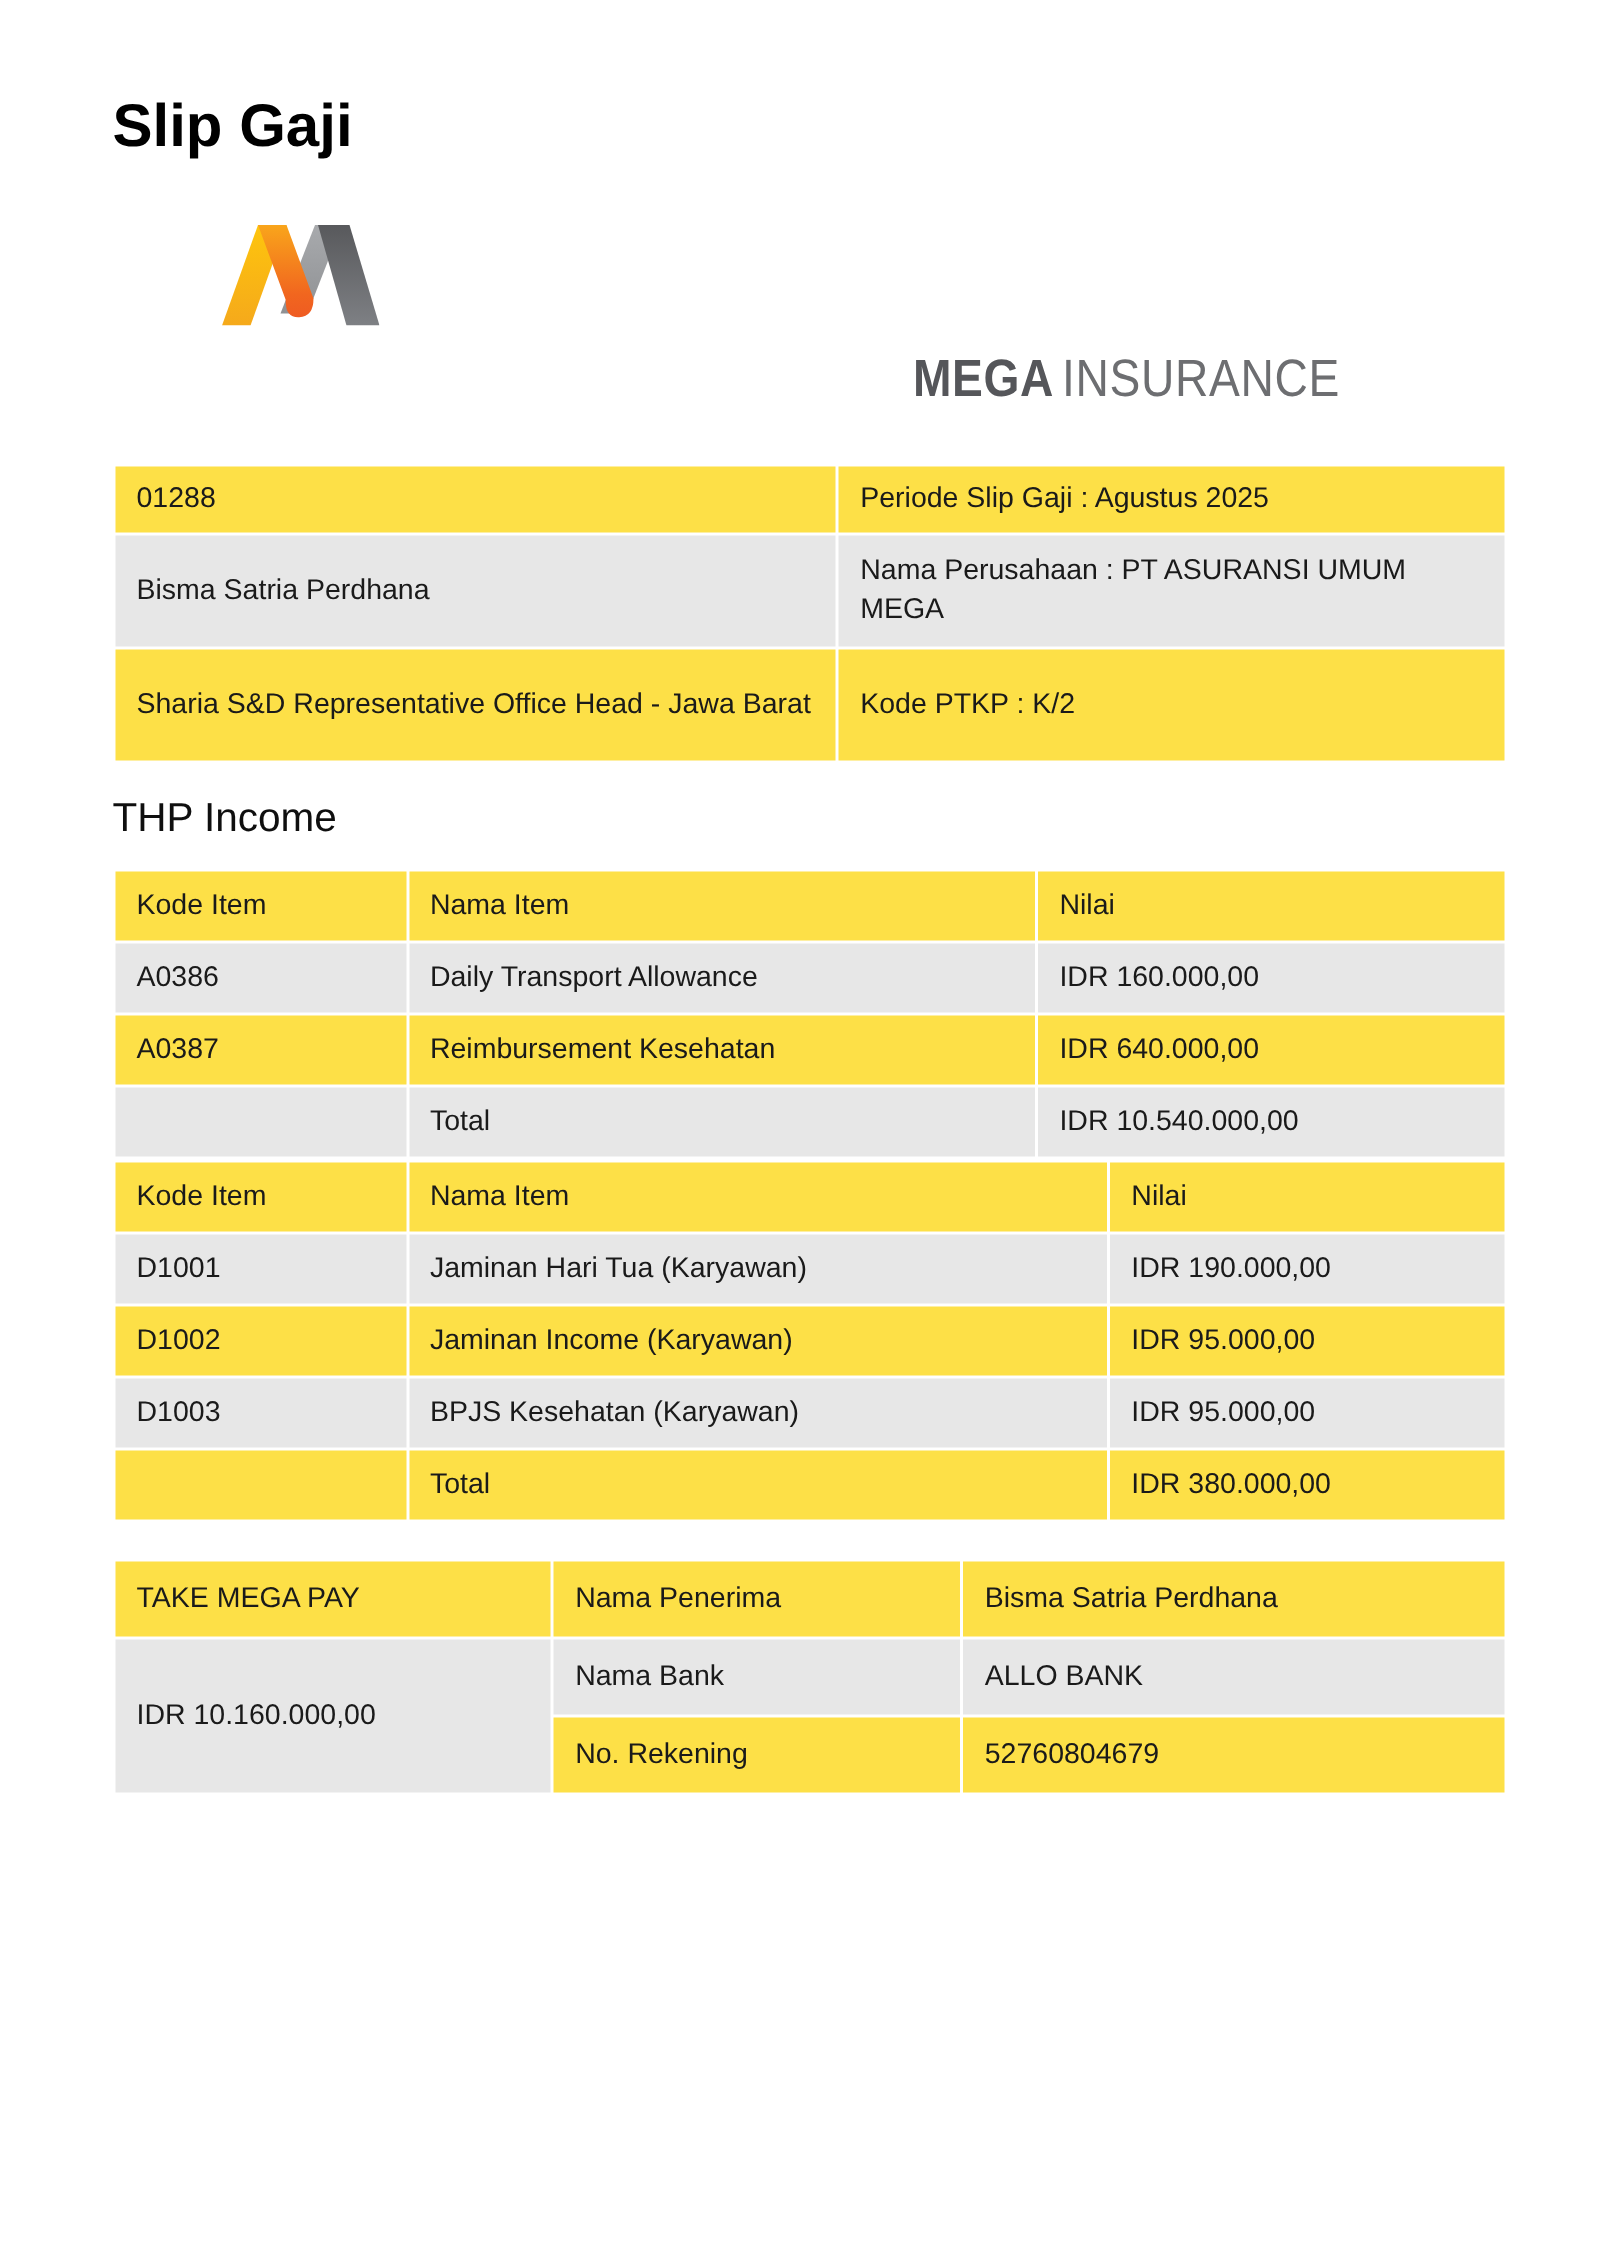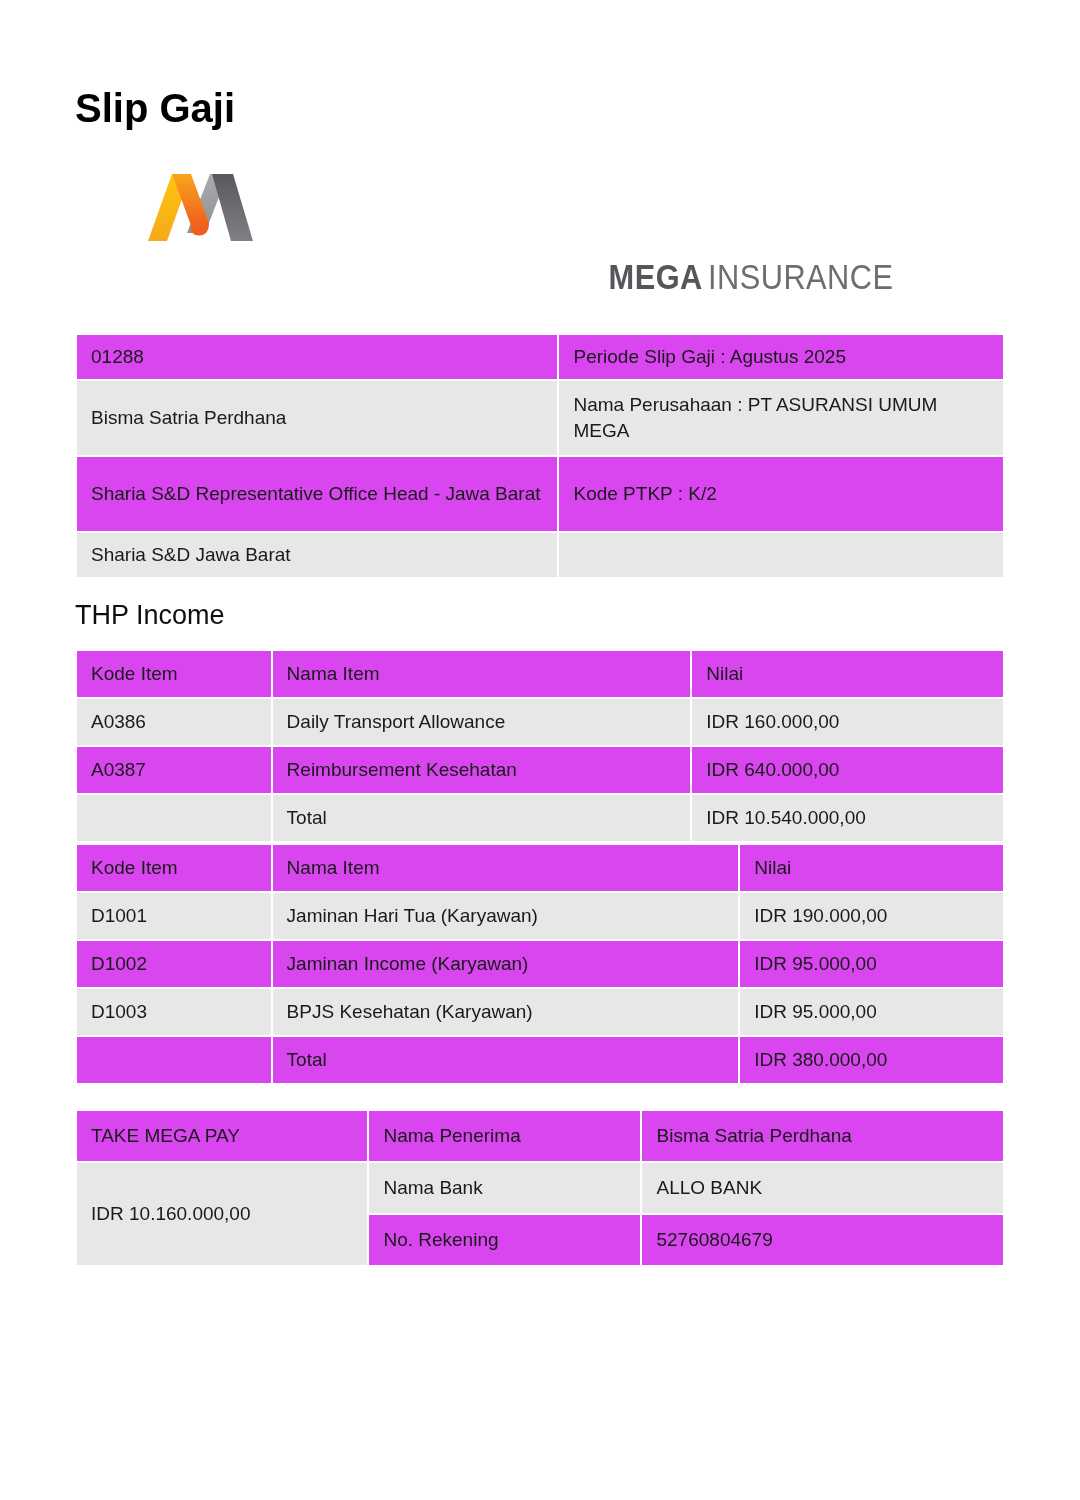--- a/index.html
+++ b/index.html
@@ -3,21 +3,21 @@
 <meta charset="utf-8">
 <style>
   * { box-sizing: border-box; }
   html, body { margin: 0; padding: 0; }
   body {
     width: 1080px; height: 1500px;
     background: #ffffff;
     font-family: "Liberation Sans", sans-serif;
     color: #1a1a1a;
   }
-  .page { padding: 84px 75px 0 75px; }
+  .page { padding: 60px 75px 0 75px; }
 
   h1.title {
     margin: 0; font-size: 40px; line-height: 48px;
     font-weight: bold; color: #000;
   }
 
   
   .logo-block { margin-top: 42px; text-align: right; }
   .logo-m { margin-left: 73px; display: block; }
   .brand {
@@ -37,21 +37,21 @@
   }
   table.slip td, table.slip th {
     padding: 0 14px;
     font-size: 19px;
     line-height: 26px;
     vertical-align: middle;
     text-align: left;
     font-weight: normal;
     overflow: hidden;
   }
-  .r-light { background: #d946ef; }
+  .r-light { background: #fde047; }
   .r-gray  { background: #e7e7e7; }
   .b { font-weight: bold; }
 
   .rh-44 { height: 44px; }
   .rh-74 { height: 74px; }
   .rh-46 { height: 46px; }
   .rh-50 { height: 50px; }
 
   .tbl-info { margin-top: 38px; }
 
@@ -111,24 +111,20 @@
       <td class="r-light b rh-44">Periode Slip Gaji : Agustus 2025</td>
     </tr>
     <tr>
       <td class="r-gray rh-74">Bisma Satria Perdhana</td>
       <td class="r-gray rh-74">Nama Perusahaan : PT ASURANSI UMUM MEGA</td>
     </tr>
     <tr>
       <td class="r-light rh-74">Sharia S&amp;D Representative Office Head - Jawa Barat</td>
       <td class="r-light rh-74">Kode PTKP : K/2</td>
     </tr>
-    <tr>
-      <td class="r-gray rh-44">Sharia S&amp;D Jawa Barat</td>
-      <td class="r-gray rh-44"></td>
-    </tr>
   </tbody>
     </table>
 
   <h2 class="section">THP Income</h2>
   <table class="slip">
     <colgroup>
         <col style="width:21%">
         <col style="width:45.3%">
         <col style="width:33.7%">
       </colgroup>

